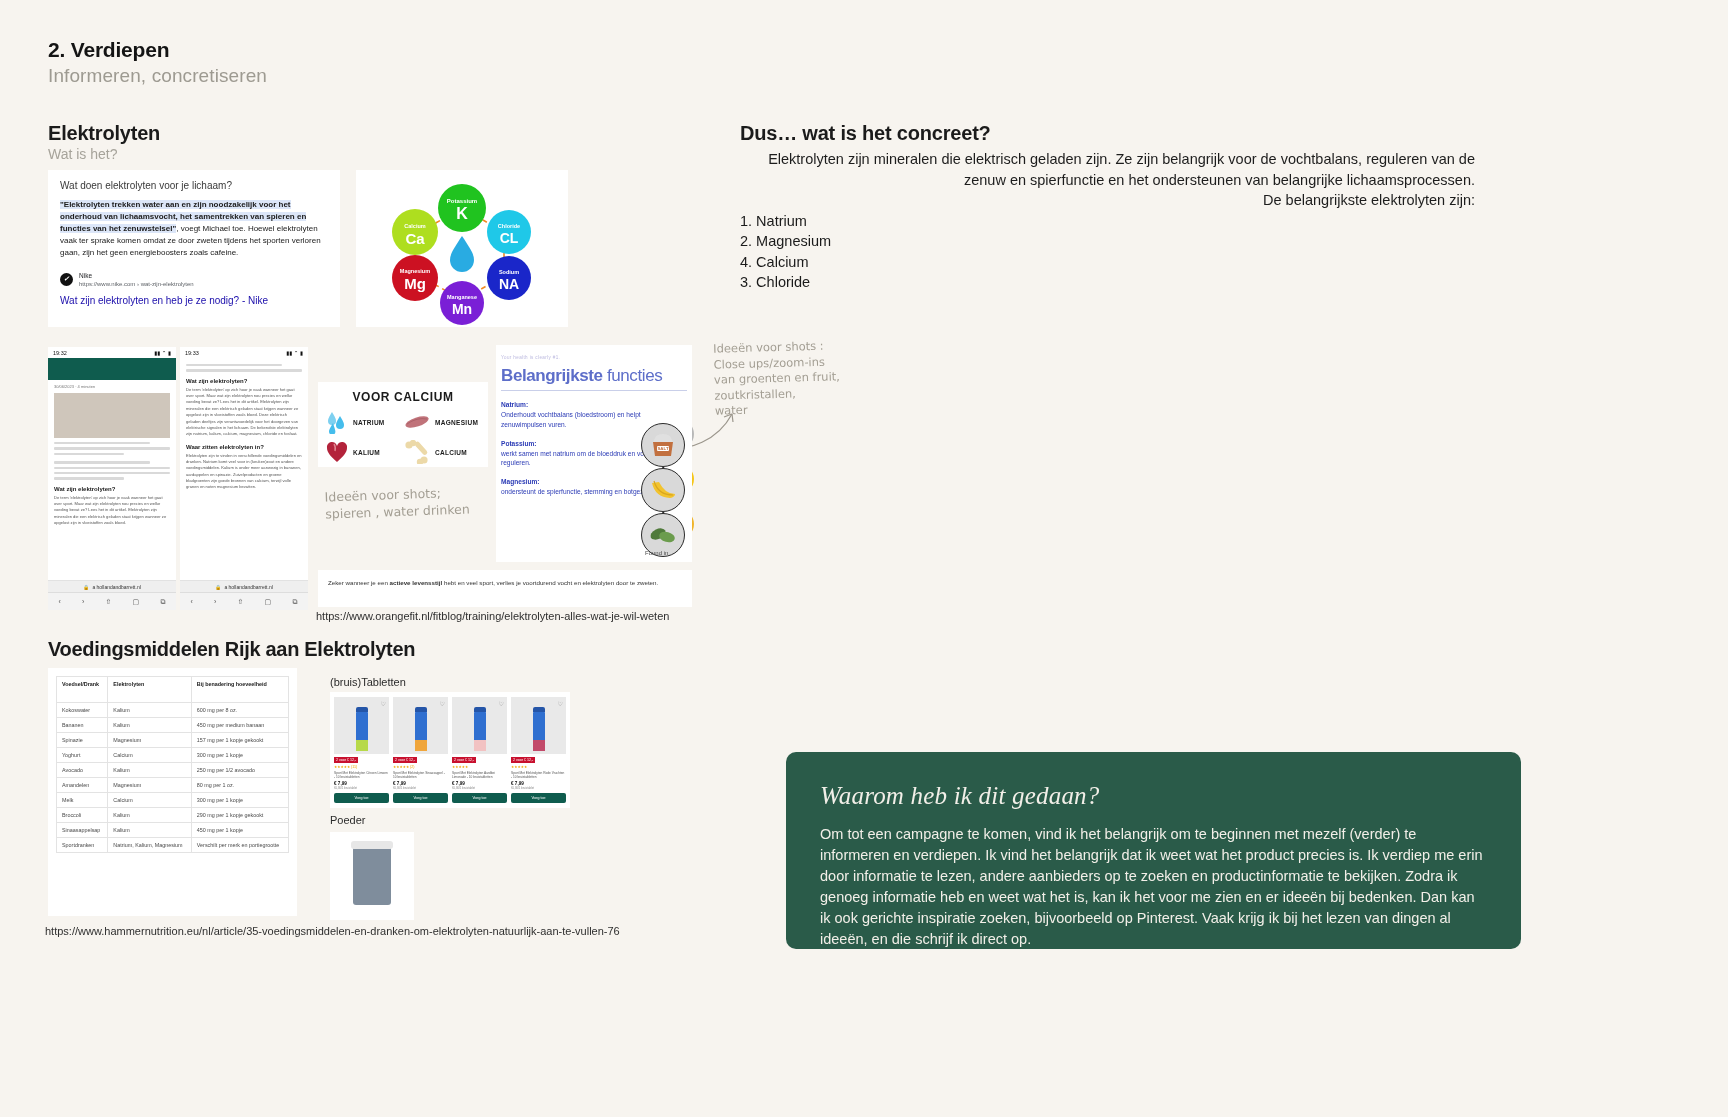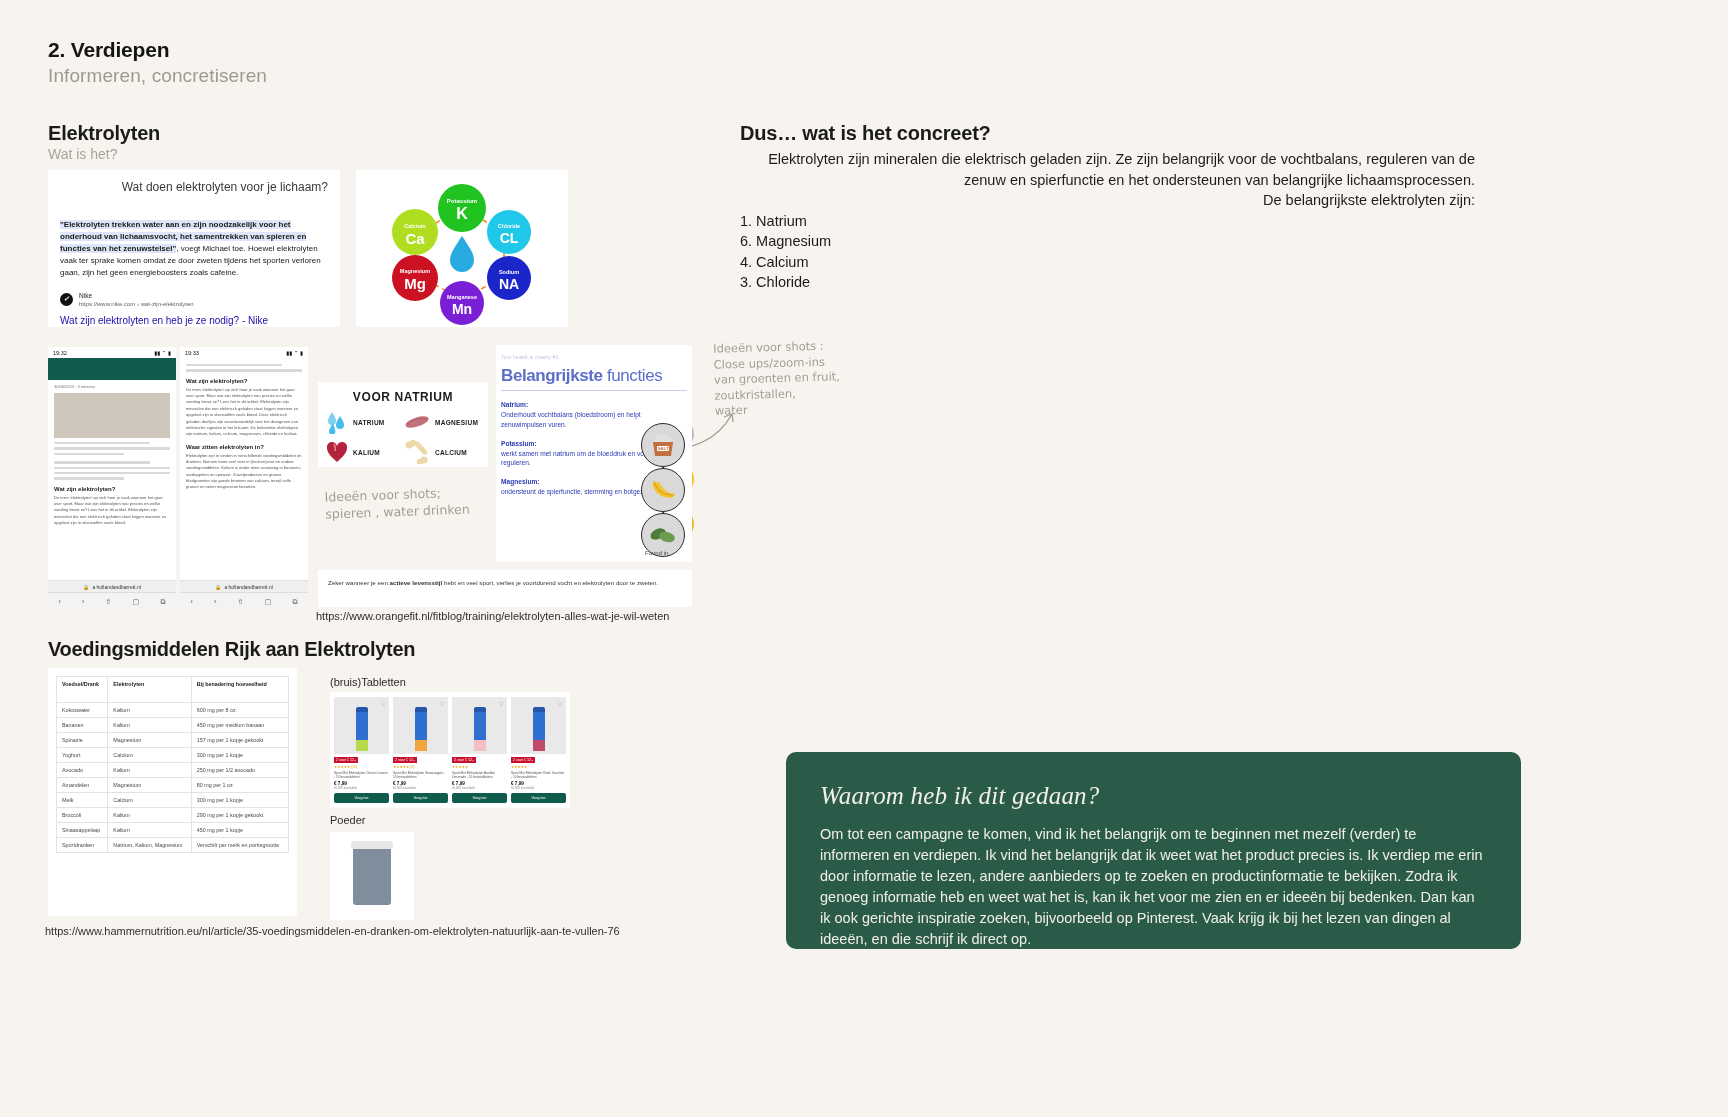--- a/index.html
+++ b/index.html
@@ -41,21 +41,21 @@
   .right-col h2 { margin:0 0 4px 0; font-size:20px; font-weight:bold; letter-spacing:-0.2px; }
   .right-col p  { margin:0; font-size:14.5px; line-height:1.42; color:#1d1d1d;text-align:right; }
   .right-col .ol { margin:0; padding:0; list-style:none; }
   .right-col .ol li { font-size:14.5px; line-height:1.42; }
 
   
   .card { position:absolute; background:#fff; overflow:hidden; }
 
   
   .nike { left:48px; top:170px; width:292px; height:157px; padding:10px 12px; }
-  .nike .q { font-size:12px; color:#3a3a3a; margin-bottom:25px;text-align:right; }
+  .nike .q { font-size:10px; color:#3a3a3a; margin-bottom:8px; }
   .nike .quote { font-size:8px; line-height:1.5; color:#202020; }
   .nike .hl { background:#dce6f8; font-weight:bold; }
   .nike .src { display:flex; align-items:center; gap:6px; margin-top:13px; }
   .nike .swoosh {
     width:13px; height:13px; border-radius:50%; background:#111;
     display:flex; align-items:center; justify-content:center;
     color:#fff; font-size:7px; font-style:italic; font-weight:bold;
   }
   .nike .src-name { font-size:6.5px; color:#202124; line-height:1.35; }
   .nike .src-url  { font-size:6px; color:#5f6368; }
@@ -197,21 +197,21 @@
   <div class="h-elektrolyten">Elektrolyten</div>
   <div class="h-elektrolyten-sub">Wat is het?</div>
   <div class="h-voeding">Voedingsmiddelen Rijk aan Elektrolyten</div>
 
   <div class="right-col">
     <h2>Dus… wat is het concreet?</h2>
     <p>Elektrolyten zijn mineralen die elektrisch geladen zijn. Ze zijn belangrijk voor de vochtbalans, reguleren van de zenuw en spierfunctie en het ondersteunen van belangrijke lichaamsprocessen.</p>
     <p>De belangrijkste elektrolyten zijn:</p>
     <ul class="ol">
       <li>1. Natrium</li>
-      <li>6. Magnesium</li>
+      <li>2. Magnesium</li>
       <li>4. Calcium</li>
       <li>3. Chloride</li>
     </ul>
   </div>
 
   <div class="card nike">
     <div class="q">Wat doen elektrolyten voor je lichaam?</div>
     <div class="quote"><span class="hl">"Elektrolyten trekken water aan en zijn noodzakelijk voor het onderhoud van lichaamsvocht, het samentrekken van spieren en functies van het zenuwstelsel"</span><span>, voegt Michael toe. Hoewel elektrolyten vaak ter sprake komen omdat ze door zweten tijdens het sporten verloren gaan, zijn het geen energieboosters zoals cafeine.</span></div>
     <div class="src">
       <div class="swoosh">✓</div>
@@ -314,21 +314,21 @@
     <div class="ph-bar">
       <span>‹</span>
       <span>›</span>
       <span>⇧</span>
       <span>▢</span>
       <span>⧉</span>
     </div>
   </div>
 
   <div class="card succes">
-    <div class="t">VOOR NATRIUM</div>
+    <div class="t">VOOR CALCIUM</div>
     <div class="grid">
       <div class="it">
         <svg width="22" height="24" viewBox="0 0 22 24">
           <path d="M6,2 C3,7 2,9 2,11 a4,4 0 0 0 8,0 c0,-2 -1,-4 -4,-9z" fill="#7ed0f0"></path>
           <path d="M14,6 C11,11 10,13 10,15 a4,4 0 0 0 8,0 c0,-2 -1,-4 -4,-9z" fill="#45bdec"></path>
           <path d="M7,13 C4,18 3,20 3,21.5 a3.2,3.2 0 0 0 6.4,0 C9.4,20 8.5,18 7,13z" fill="#45bdec"></path>
         </svg>
         <span class="lbl">NATRIUM</span>
       </div>
       <div class="it">

